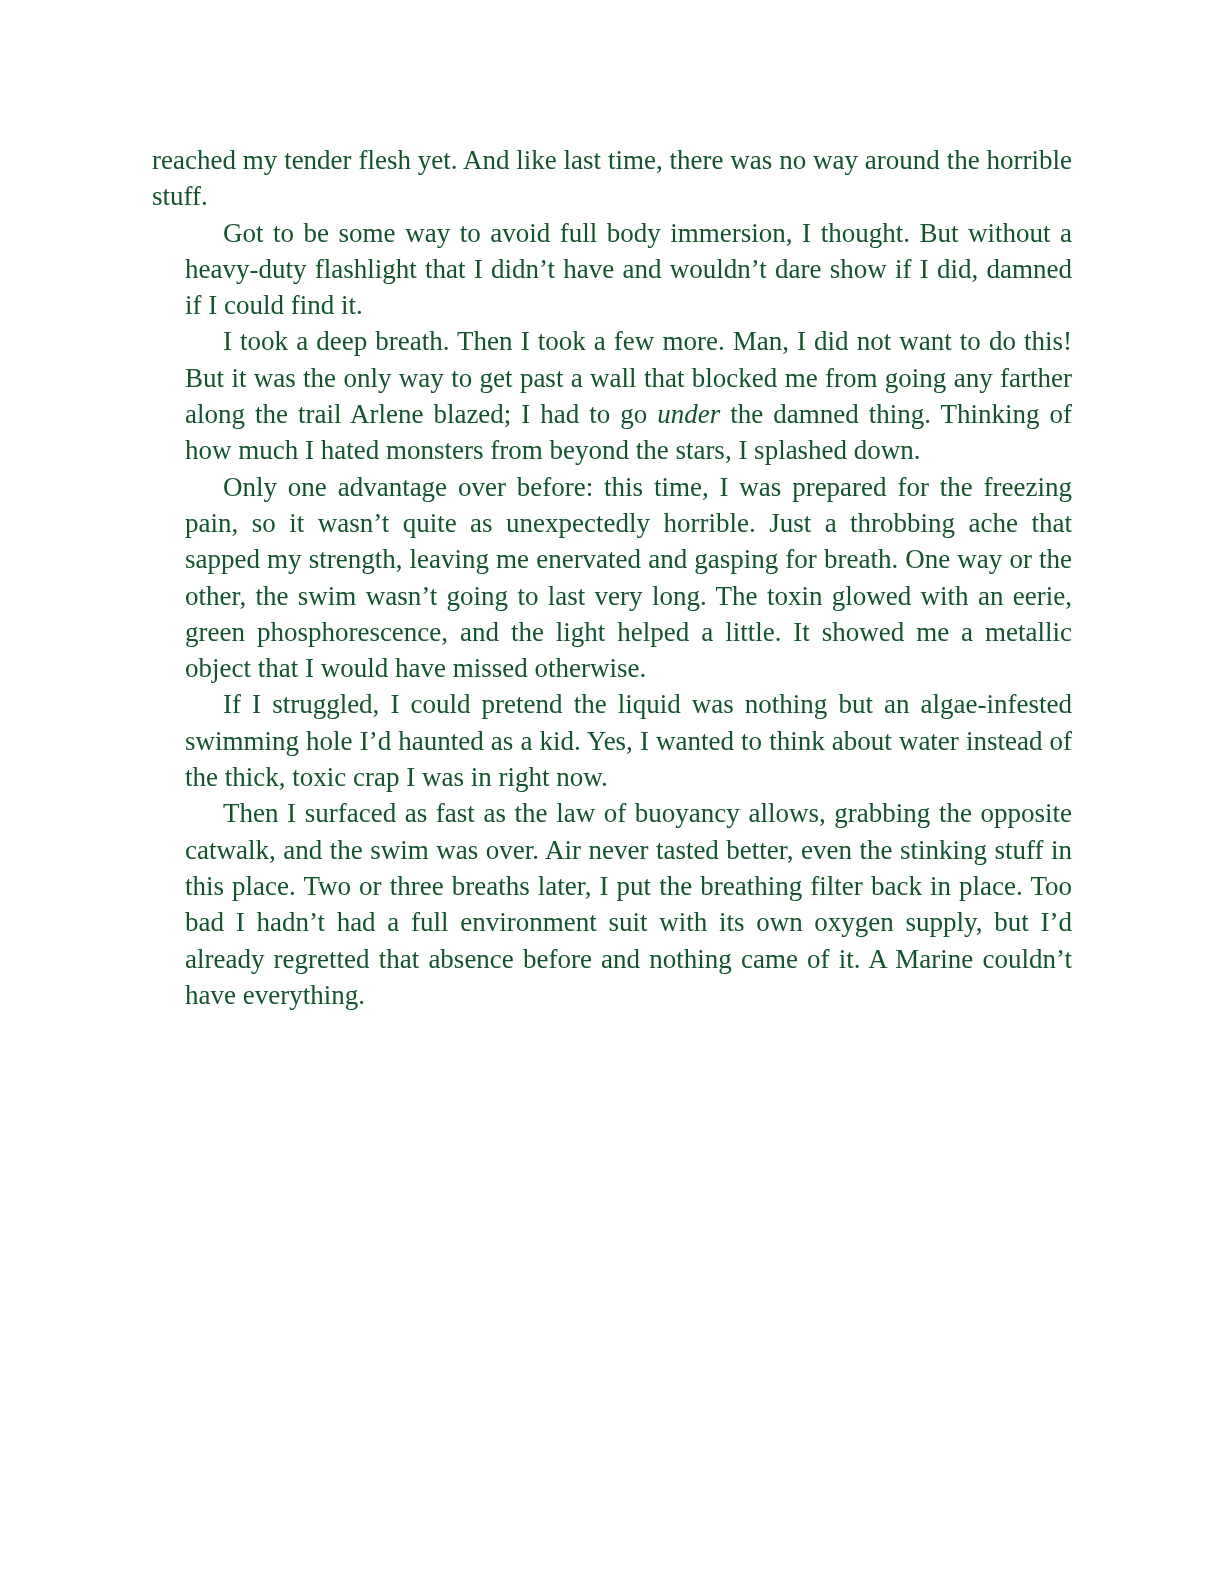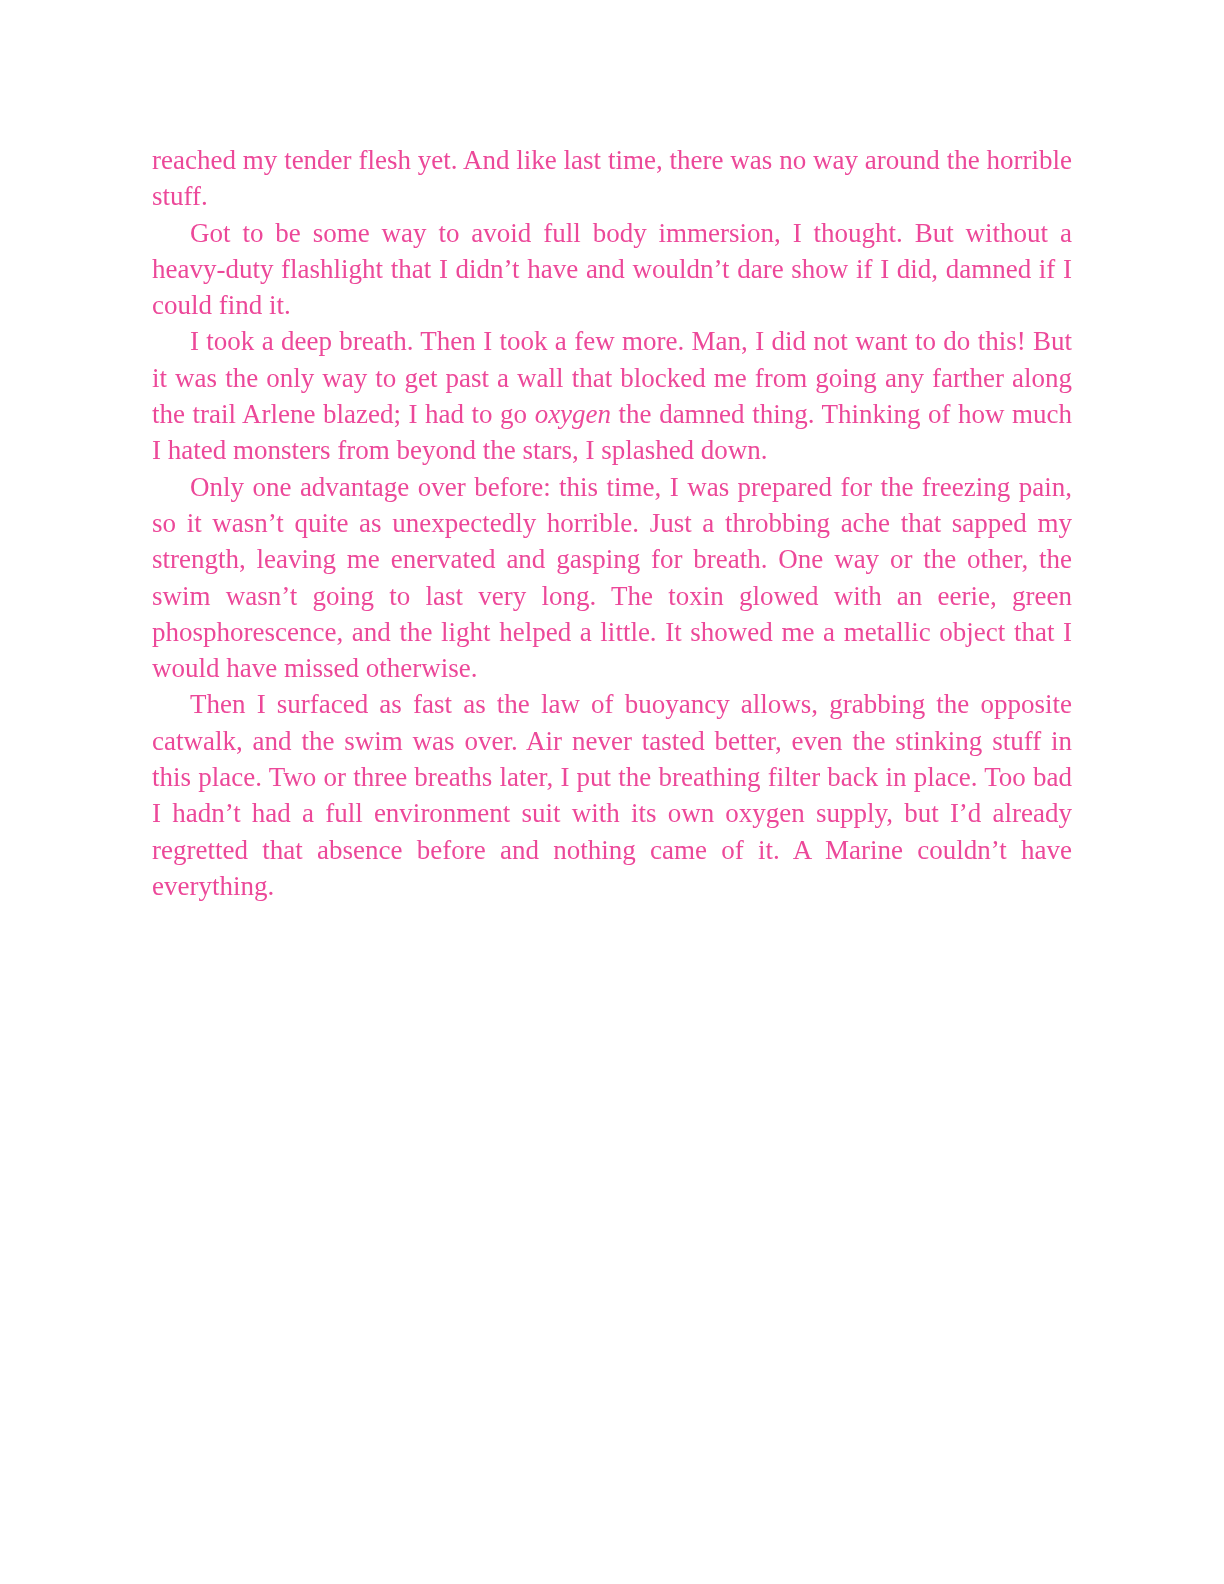--- a/index.html
+++ b/index.html
@@ -20,33 +20,35 @@
   }
   .text-block {
     width: 920px;
   }
   .para {
     margin: 0;
     font-size: 27px;
     line-height: 36.3px;
     text-align: justify;
     text-justify: inter-word;
-    color: #ec4899;
+    color: #14532d;
   }
   .para.indent {
     text-indent: 38px;
+    margin-left: 33px;
   }
   .para em {
     font-style: italic;
   }
 </style>
 </head>
 <body>
 
 <div class="book-page">
   <div class="text-block">
       <p class="para"><span>reached my tender flesh yet. And like last time, there was no way around the horrible stuff.</span></p>
       <p class="para indent"><span>Got to be some way to avoid full body immersion, I thought. But without a heavy-duty flashlight that I didn’t have and wouldn’t dare show if I did, damned if I could find it.</span></p>
-      <p class="para indent"><span>I took a deep breath. Then I took a few more. Man, I did not want to do this! But it was the only way to get past a wall that blocked me from going any farther along the trail Arlene blazed; I had to go </span><em>oxygen</em><span> the damned thing. Thinking of how much I hated monsters from beyond the stars, I splashed down.</span></p>
+      <p class="para indent"><span>I took a deep breath. Then I took a few more. Man, I did not want to do this! But it was the only way to get past a wall that blocked me from going any farther along the trail Arlene blazed; I had to go </span><em>under</em><span> the damned thing. Thinking of how much I hated monsters from beyond the stars, I splashed down.</span></p>
       <p class="para indent"><span>Only one advantage over before: this time, I was prepared for the freezing pain, so it wasn’t quite as unexpectedly horrible. Just a throbbing ache that sapped my strength, leaving me enervated and gasping for breath. One way or the other, the swim wasn’t going to last very long. The toxin glowed with an eerie, green phosphorescence, and the light helped a little. It showed me a metallic object that I would have missed otherwise.</span></p>
+      <p class="para indent"><span>If I struggled, I could pretend the liquid was nothing but an algae-infested swimming hole I’d haunted as a kid. Yes, I wanted to think about water instead of the thick, toxic crap I was in right now.</span></p>
       <p class="para indent"><span>Then I surfaced as fast as the law of buoyancy allows, grabbing the opposite catwalk, and the swim was over. Air never tasted better, even the stinking stuff in this place. Two or three breaths later, I put the breathing filter back in place. Too bad I hadn’t had a full environment suit with its own oxygen supply, but I’d already regretted that absence before and nothing came of it. A Marine couldn’t have everything.</span></p>
     </div>
 </div>
 
 </body></html>

